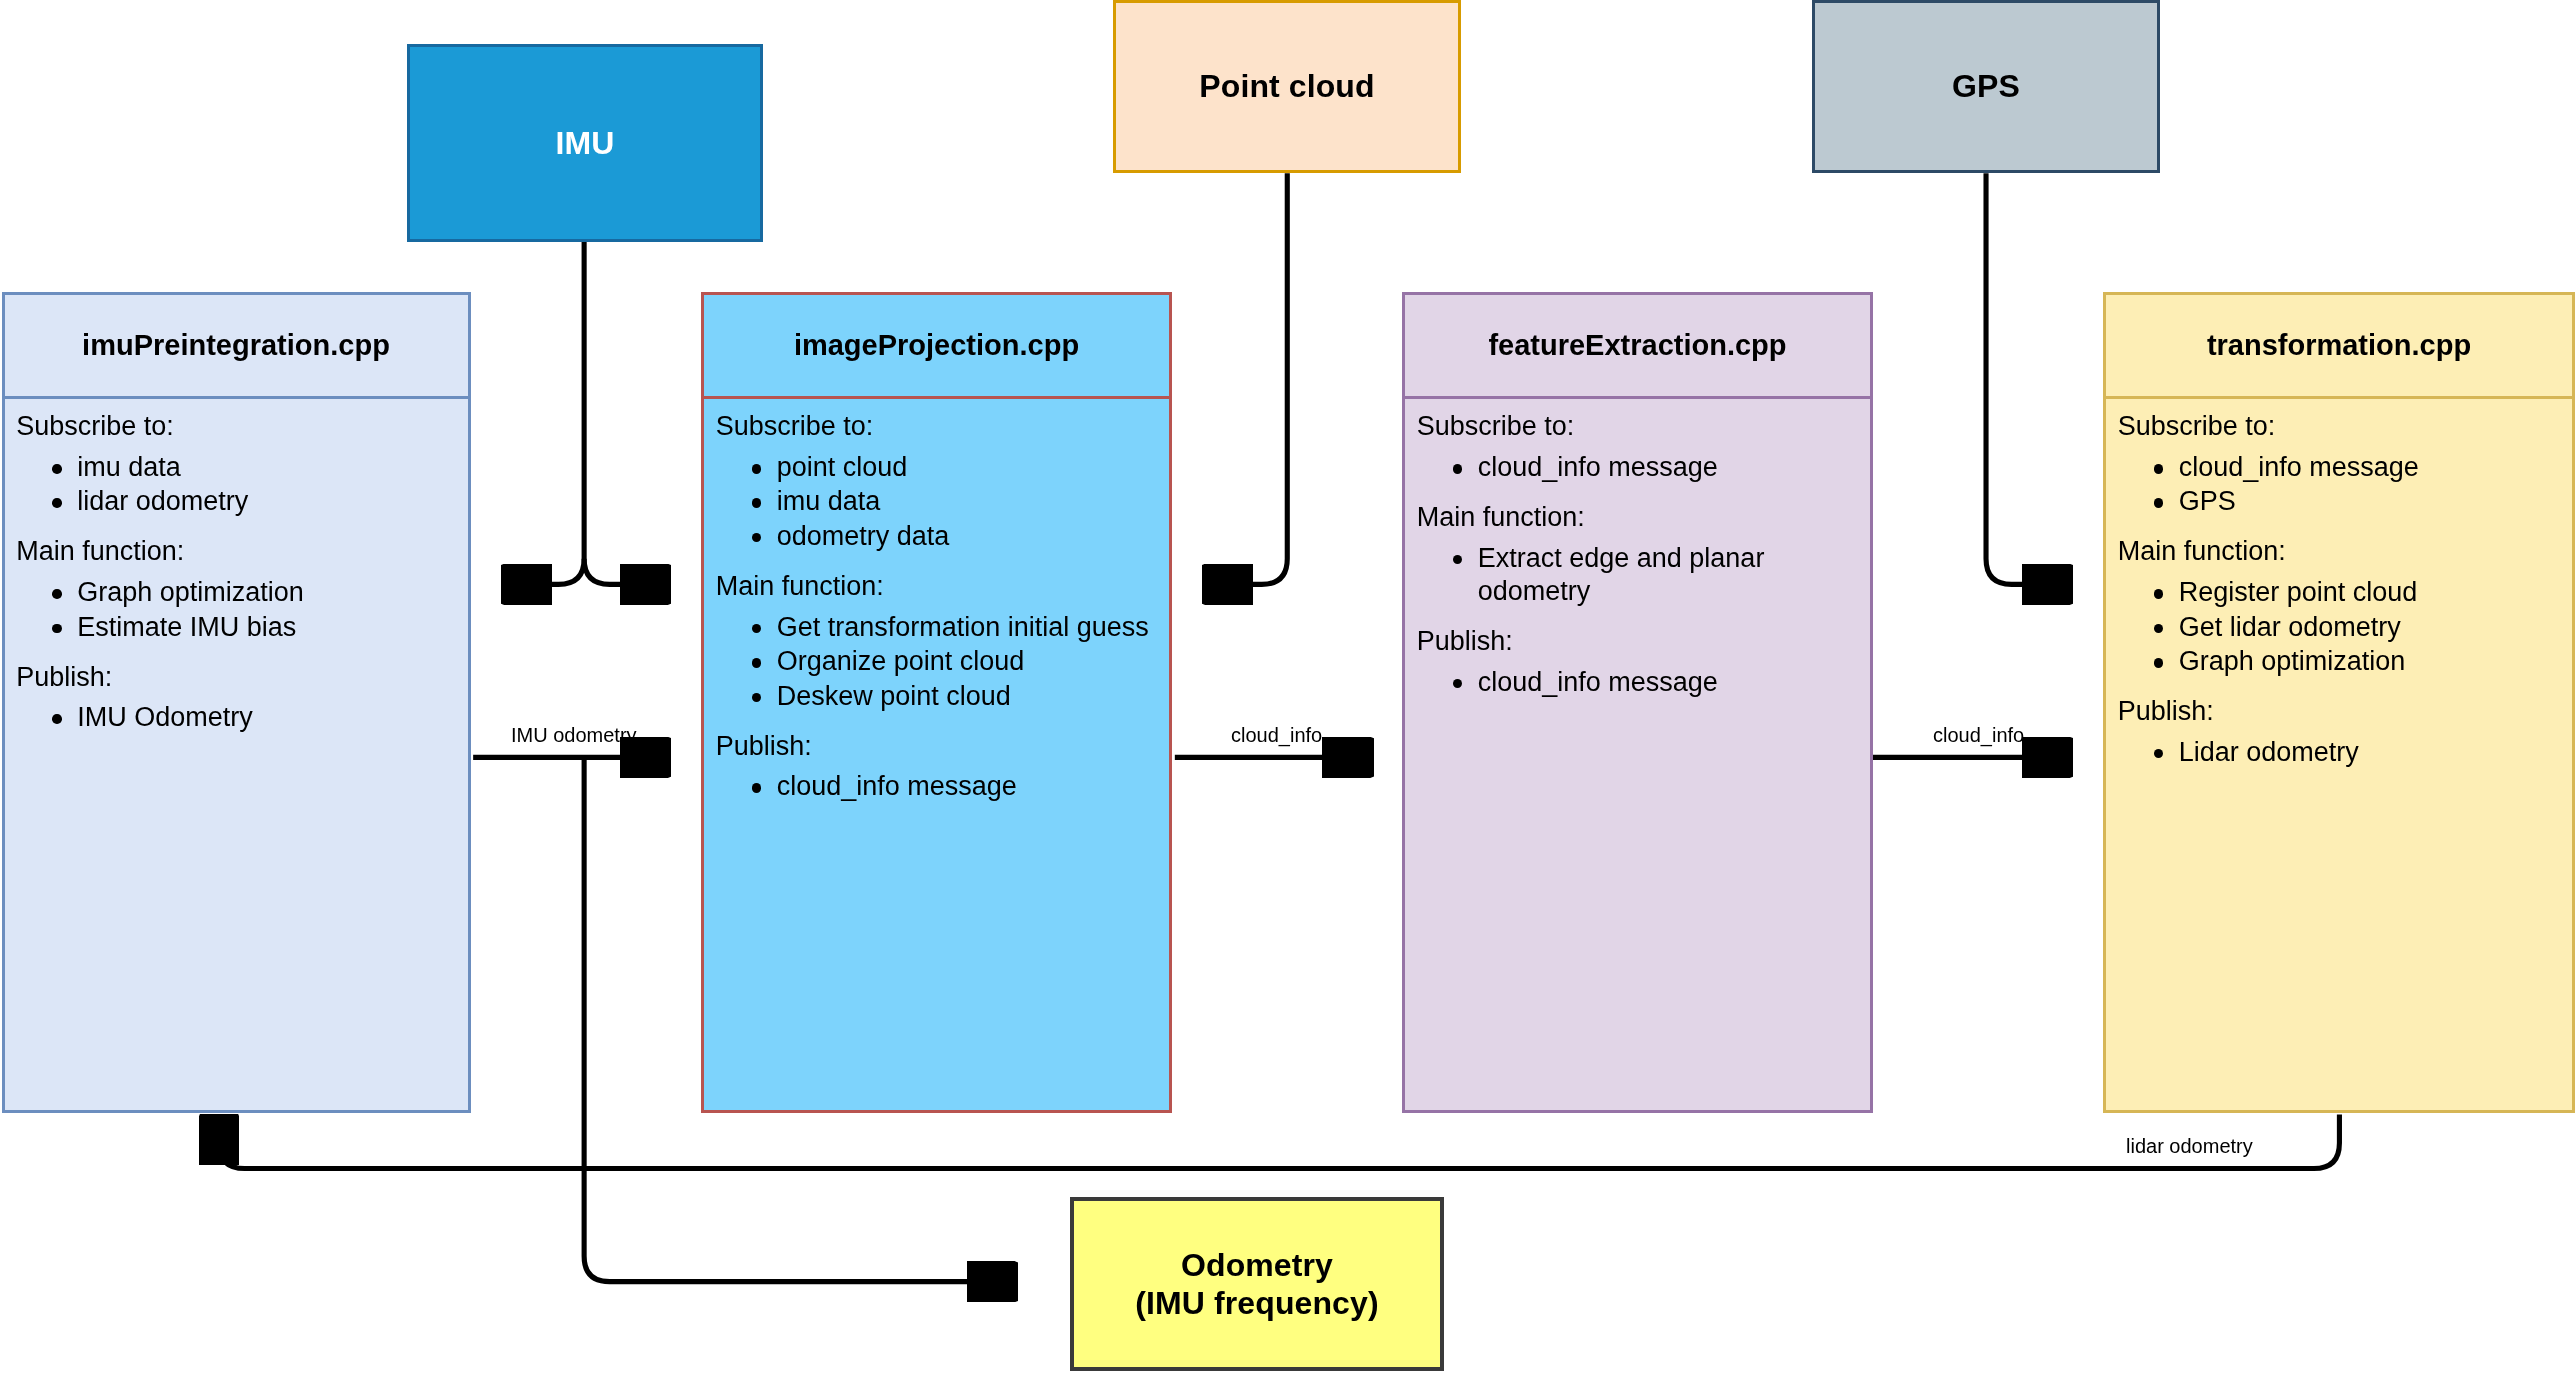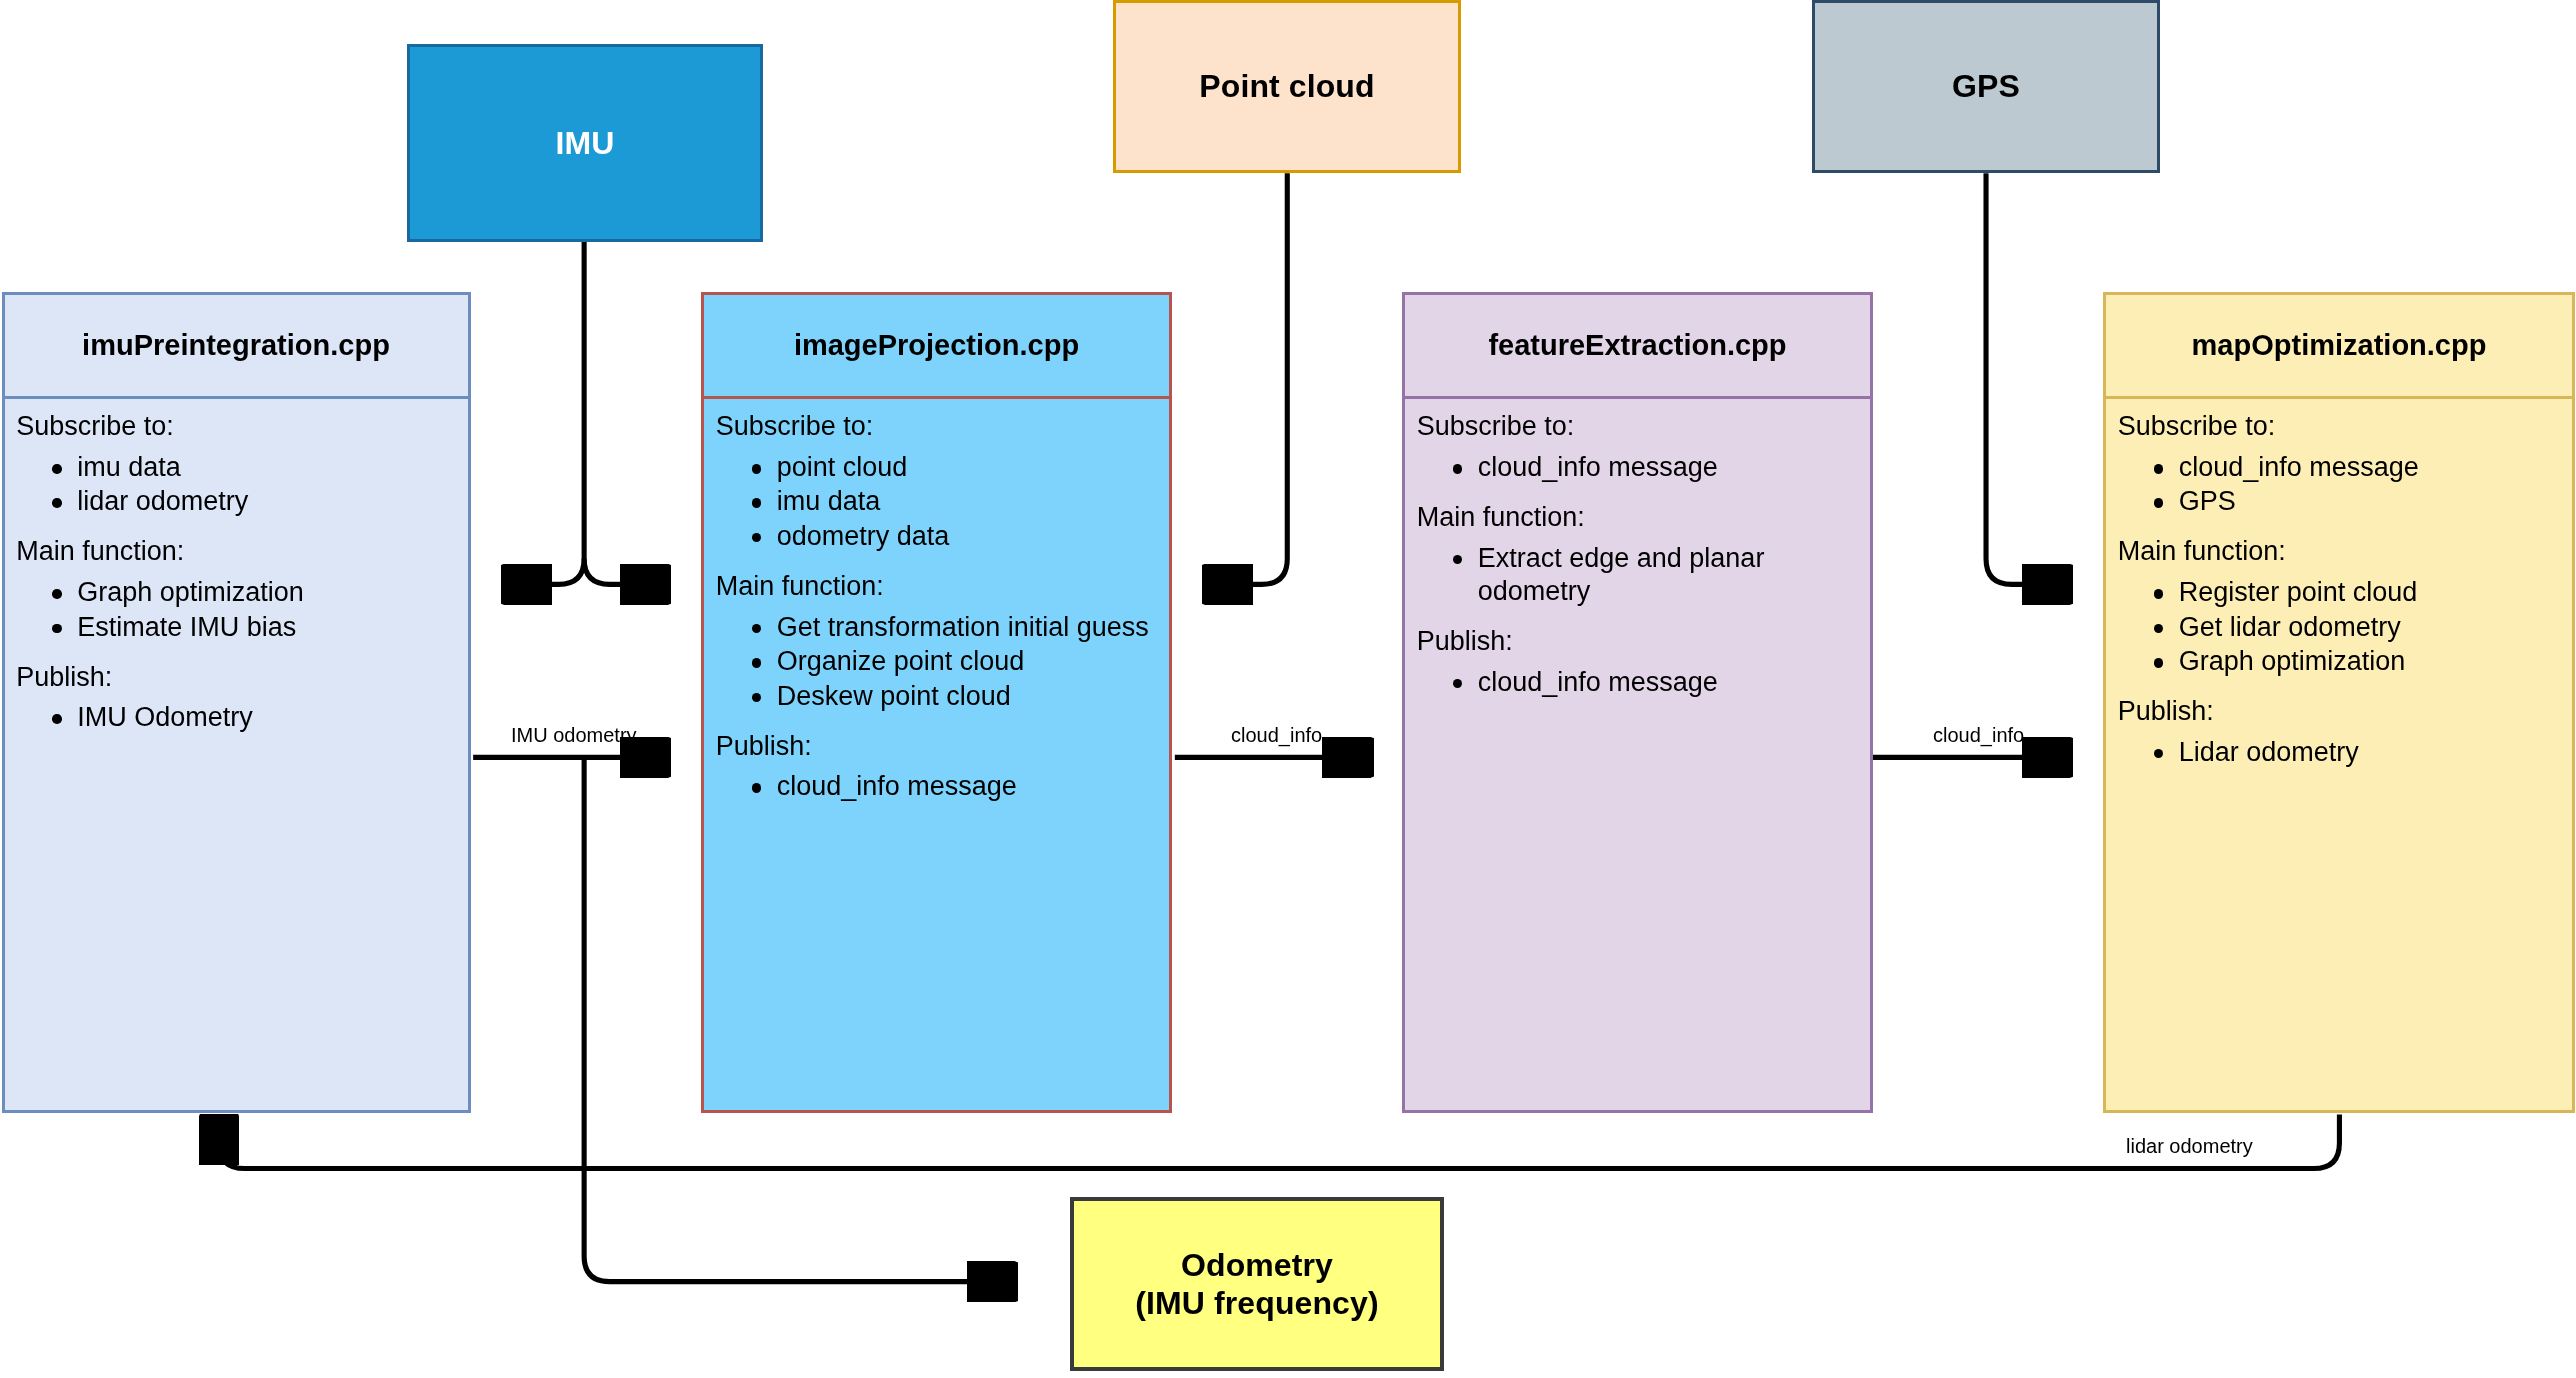--- a/index.html
+++ b/index.html
@@ -198,21 +198,21 @@
       </ul>
       <p class="sec-title">Publish:</p>
       <ul class="sec-list">
         <li>cloud_info message</li>
       </ul>
     </div>
   </div>
 
   <div class="node-box" style="left:2103px; top:292px; width:472px; height:821px; background:#fdeeb5; border:3.7px solid #d6b656;">
     <div class="node-head" style="border-bottom:3.7px solid #d6b656;">
-      <span>mapOptimization.cpp</span>
+      <span>transformation.cpp</span>
     </div>
     <div class="node-body">
       <p class="sec-title">Subscribe to:</p>
       <ul class="sec-list">
         <li>cloud_info message</li>
         <li>GPS</li>
       </ul>
       <p class="sec-title">Main function:</p>
       <ul class="sec-list">
         <li>Register point cloud</li>

